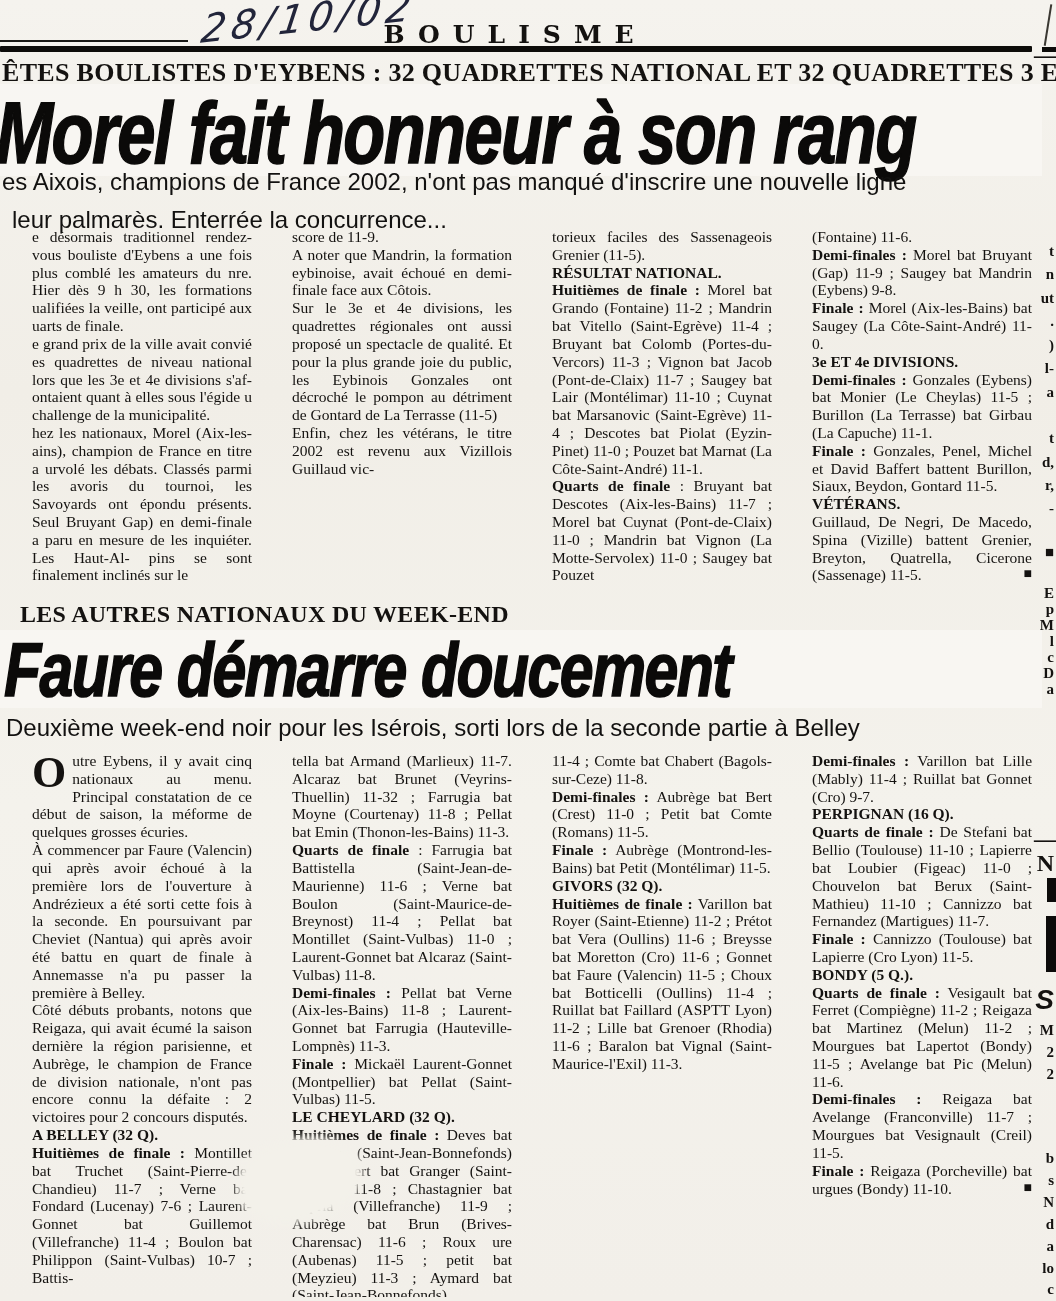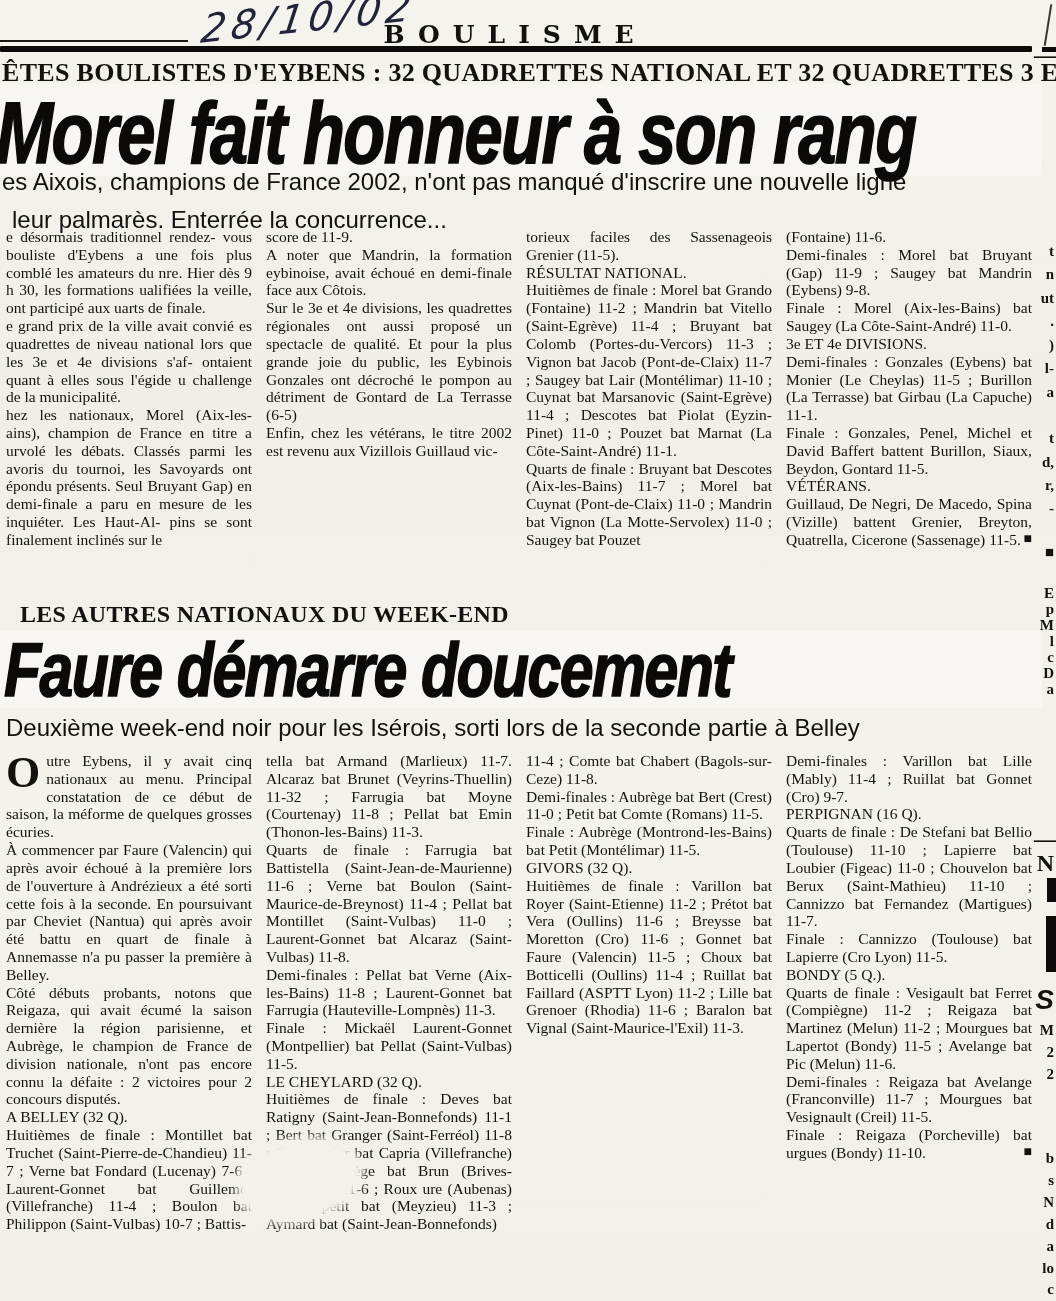--- a/index.html
+++ b/index.html
@@ -38,23 +38,23 @@
     font-size:24px;line-height:1.6;color:#121110;}
   .standfirst1{top:163px;left:2px;}
   .standfirst1 .l2{padding-left:10px;}
   .standfirst2{top:709px;left:6px;}
 
   .cols{position:absolute;left:6px;width:1026px;display:grid;
         grid-template-columns:repeat(4,1fr);column-gap:14px;z-index:1;}
   .cols1{top:228px;height:356px;}
   .cols2{top:752px;height:545px;}
   .col{overflow:hidden;font-size:15.5px;line-height:1.15;text-align:justify;
-       text-justify:inter-word;}
+       text-justify:inter-word;margin-left:26px;}
   .col p{margin:0;}
-  .col b{font-weight:400;}
+  .col b{font-weight:700;}
   .dropcap{float:left;font-weight:700;font-size:44px;line-height:.8;margin:3px 6px 0 0;}
   .endmark{float:right;font-size:14px;line-height:inherit;}
 
   .blotch{position:absolute;left:244px;top:1146px;width:112px;height:68px;z-index:4;
     background:#f3f1ea;border-radius:48% 52% 55% 45%;transform:rotate(-10deg);
     box-shadow:0 0 10px 8px #f3f1ea;}
 
   .edge{position:absolute;right:0;top:0;width:24px;height:100%;z-index:5;}
   .edge span{position:absolute;right:2px;font-family:"Liberation Serif",serif;
     font-weight:700;font-size:15px;color:#141210;}
@@ -90,21 +90,21 @@
 
   <div class="cols cols1">
       <div class="col">
         <p>e désormais traditionnel rendez- vous bouliste d'Eybens a une fois plus comblé les amateurs du nre. Hier dès 9 h 30, les formations ualifiées la veille, ont participé aux uarts de finale.</p>
         <p>e grand prix de la ville avait convié es quadrettes de niveau national lors que les 3e et 4e divisions s'af- ontaient quant à elles sous l'égide u challenge de la municipalité.</p>
         <p>hez les nationaux, Morel (Aix-les- ains), champion de France en titre a urvolé les débats. Classés parmi les avoris du tournoi, les Savoyards ont épondu présents. Seul Bruyant Gap) en demi-finale a paru en mesure de les inquiéter. Les Haut-Al- pins se sont finalement inclinés sur le</p>
       </div>
       <div class="col">
         <p>score de 11-9.</p>
         <p>A noter que Mandrin, la formation eybinoise, avait échoué en demi-finale face aux Côtois.</p>
-        <p>Sur le 3e et 4e divisions, les quadrettes régionales ont aussi proposé un spectacle de qualité. Et pour la plus grande joie du public, les Eybinois Gonzales ont décroché le pompon au détriment de Gontard de La Terrasse (6-5)</p>
+        <p>Sur le 3e et 4e divisions, les quadrettes régionales ont aussi proposé un spectacle de qualité. Et pour la plus grande joie du public, les Eybinois Gonzales ont décroché le pompon au détriment de Gontard de La Terrasse (11-5)</p>
         <p>Enfin, chez les vétérans, le titre 2002 est revenu aux Vizillois Guillaud vic-</p>
       </div>
       <div class="col">
         <p>torieux faciles des Sassenageois Grenier (11-5).</p>
         <p><b>RÉSULTAT NATIONAL.</b></p>
         <p><b>Huitièmes de finale :</b> Morel bat Grando (Fontaine) 11-2 ; Mandrin bat Vitello (Saint-Egrève) 11-4 ; Bruyant bat Colomb (Portes-du-Vercors) 11-3 ; Vignon bat Jacob (Pont-de-Claix) 11-7 ; Saugey bat Lair (Montélimar) 11-10 ; Cuynat bat Marsanovic (Saint-Egrève) 11-4 ; Descotes bat Piolat (Eyzin-Pinet) 11-0 ; Pouzet bat Marnat (La Côte-Saint-André) 11-1.</p>
         <p><b>Quarts de finale</b> : Bruyant bat Descotes (Aix-les-Bains) 11-7 ; Morel bat Cuynat (Pont-de-Claix) 11-0 ; Mandrin bat Vignon (La Motte-Servolex) 11-0 ; Saugey bat Pouzet</p>
       </div>
       <div class="col">
         <p>(Fontaine) 11-6.</p>

